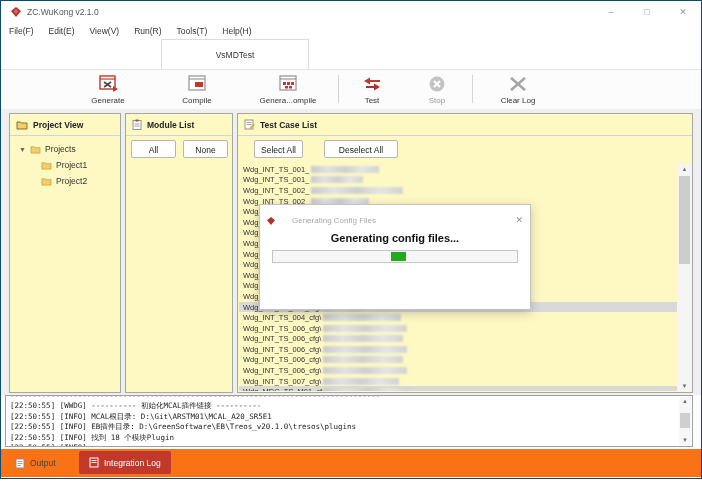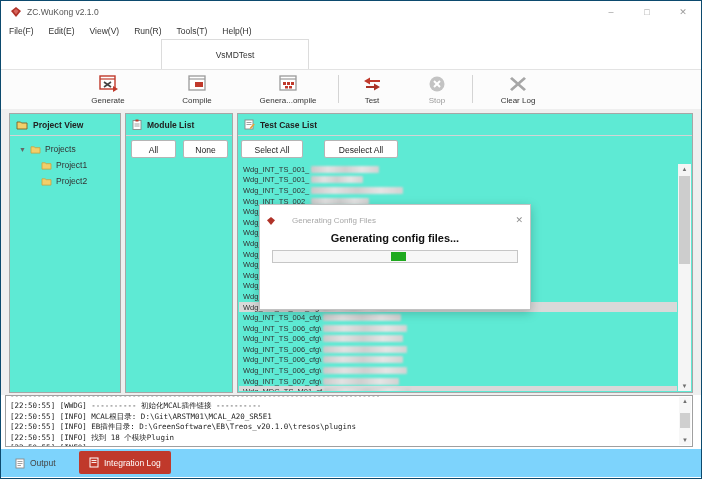--- a/index.html
+++ b/index.html
@@ -26,21 +26,21 @@
   
   .toolbar{position:absolute;left:0;top:69px;right:0;height:39px;background:#fcfcfc;border-bottom:1px solid #e8e8e8;}
   .tb-btn{position:absolute;top:3px;text-align:center;}
   .tb-icon{height:22px;display:flex;align-items:center;justify-content:center;}
   .tb-label{font-size:8px;color:#333;margin-top:1px;}
   .tb-btn.disabled .tb-label{color:#9a9a9a;}
   .tb-sep{position:absolute;top:5px;width:1px;height:28px;background:#d4d4d4;}
 
   
   .main-bg{position:absolute;left:0;top:108px;right:0;height:286px;background:#efefef;}
-  .panel{position:absolute;background:#5eead4;border:1px solid #a6a6a6;box-sizing:border-box;}
+  .panel{position:absolute;background:#fef9c3;border:1px solid #a6a6a6;box-sizing:border-box;}
   #panel-project{left:8px;top:112px;width:112px;height:280px;}
   #panel-module{left:124px;top:112px;width:108px;height:280px;}
   #panel-test{left:236px;top:112px;width:456px;height:280px;}
   .panel-head{height:21px;border-bottom:1px solid #d4d4d4;display:flex;align-items:center;gap:5px;padding:0 6px;font-weight:bold;font-size:8.5px;color:#222;}
 
   
   .tree{padding-top:5px;}
   .tree-row{height:16px;display:flex;align-items:center;gap:4px;font-size:8.5px;color:#333;}
   .tree-root{padding-left:8px;text-align:right;}
   .tree-child{padding-left:31px;}
@@ -49,21 +49,21 @@
   
   .btn-small{position:absolute;top:26px;height:18px;line-height:18px;text-align:center;border:1px solid #b5b5b5;background:#fff;font-size:8.5px;color:#222;border-radius:2px;box-sizing:border-box;}
   #btn-all{left:5px;width:45px;}
   #btn-none{left:57px;width:45px;}
   #module-rows{position:absolute;left:1px;right:1px;top:50px;}
   .m-row{height:12px;line-height:12px;padding-left:5px;font-size:8px;color:#222;}
   .m-row.sel-blue{background:#cfe6fb;}
   .m-row.sel-gray{background:#d6d6d6;}
 
   
-  #btn-selall{left:3px;width:62px;}
+  #btn-selall{left:16px;width:49px;}
   #btn-desall{left:86px;width:74px;}
   #tc-rows{position:absolute;left:1px;right:15px;top:50px;bottom:1px;overflow:hidden;}
   .tc-row{height:10.6px;display:flex;align-items:center;gap:2px;padding-left:4px;font-size:7.5px;color:#333;white-space:nowrap;}
   .tc-row.sel{background:#d9d9d9;}
   .tc-blur{display:inline-block;height:7px;border-radius:1px;filter:blur(1.2px);background:linear-gradient(90deg,#c9c9c9,#e2e2e2 25%,#cfcfcf 50%,#e5e5e5 75%,#d2d2d2);}
 
   
   .v-scroll{position:absolute;top:50px;right:1px;bottom:1px;width:13px;background:#f5f5f5;}
   .v-scroll .arr{position:absolute;left:0;right:0;height:10px;font-size:6px;color:#707070;text-align:center;line-height:10px;}
   .v-scroll .arr.up{top:0;}
@@ -83,21 +83,21 @@
   .log-panel{position:absolute;left:4px;top:394px;width:688px;height:52px;background:#fff;border:1px solid #a0a0a0;box-sizing:border-box;}
   .log-body{position:absolute;left:4px;top:0;right:14px;bottom:0;overflow:hidden;font-family:"DejaVu Sans Mono",monospace;font-size:7.5px;color:#222;}
   .log-line{position:absolute;left:0;height:10px;line-height:10px;white-space:nowrap;}
   .log-scroll{position:absolute;top:1px;right:1px;bottom:1px;width:12px;background:#f7f7f7;}
   .log-scroll .arr{position:absolute;left:0;right:0;height:9px;font-size:6px;color:#707070;text-align:center;line-height:9px;}
   .log-scroll .arr.up{top:0;}
   .log-scroll .arr.down{bottom:0;}
   .log-scroll .thumb{position:absolute;left:1px;right:1px;top:16px;height:15px;background:#cfcfcf;}
 
   
-  .bottombar{position:absolute;left:0;top:448px;right:0;height:28px;background:#7dd3fc;}
+  .bottombar{position:absolute;left:0;top:448px;right:0;height:28px;background:#f97316;}
   .btab-output{position:absolute;left:14px;top:4px;height:20px;display:flex;align-items:center;gap:5px;font-size:8.5px;color:#444;}
   .btab-integration{position:absolute;left:78px;top:2px;height:23px;padding:0 10px;background:#c0392b;border-radius:2px;display:flex;align-items:center;gap:5px;font-size:8.5px;color:#fff;}
   svg{display:block;}
 </style>
 </head>
 <body>
 
 <div class="window">
 
   <div class="titlebar">

